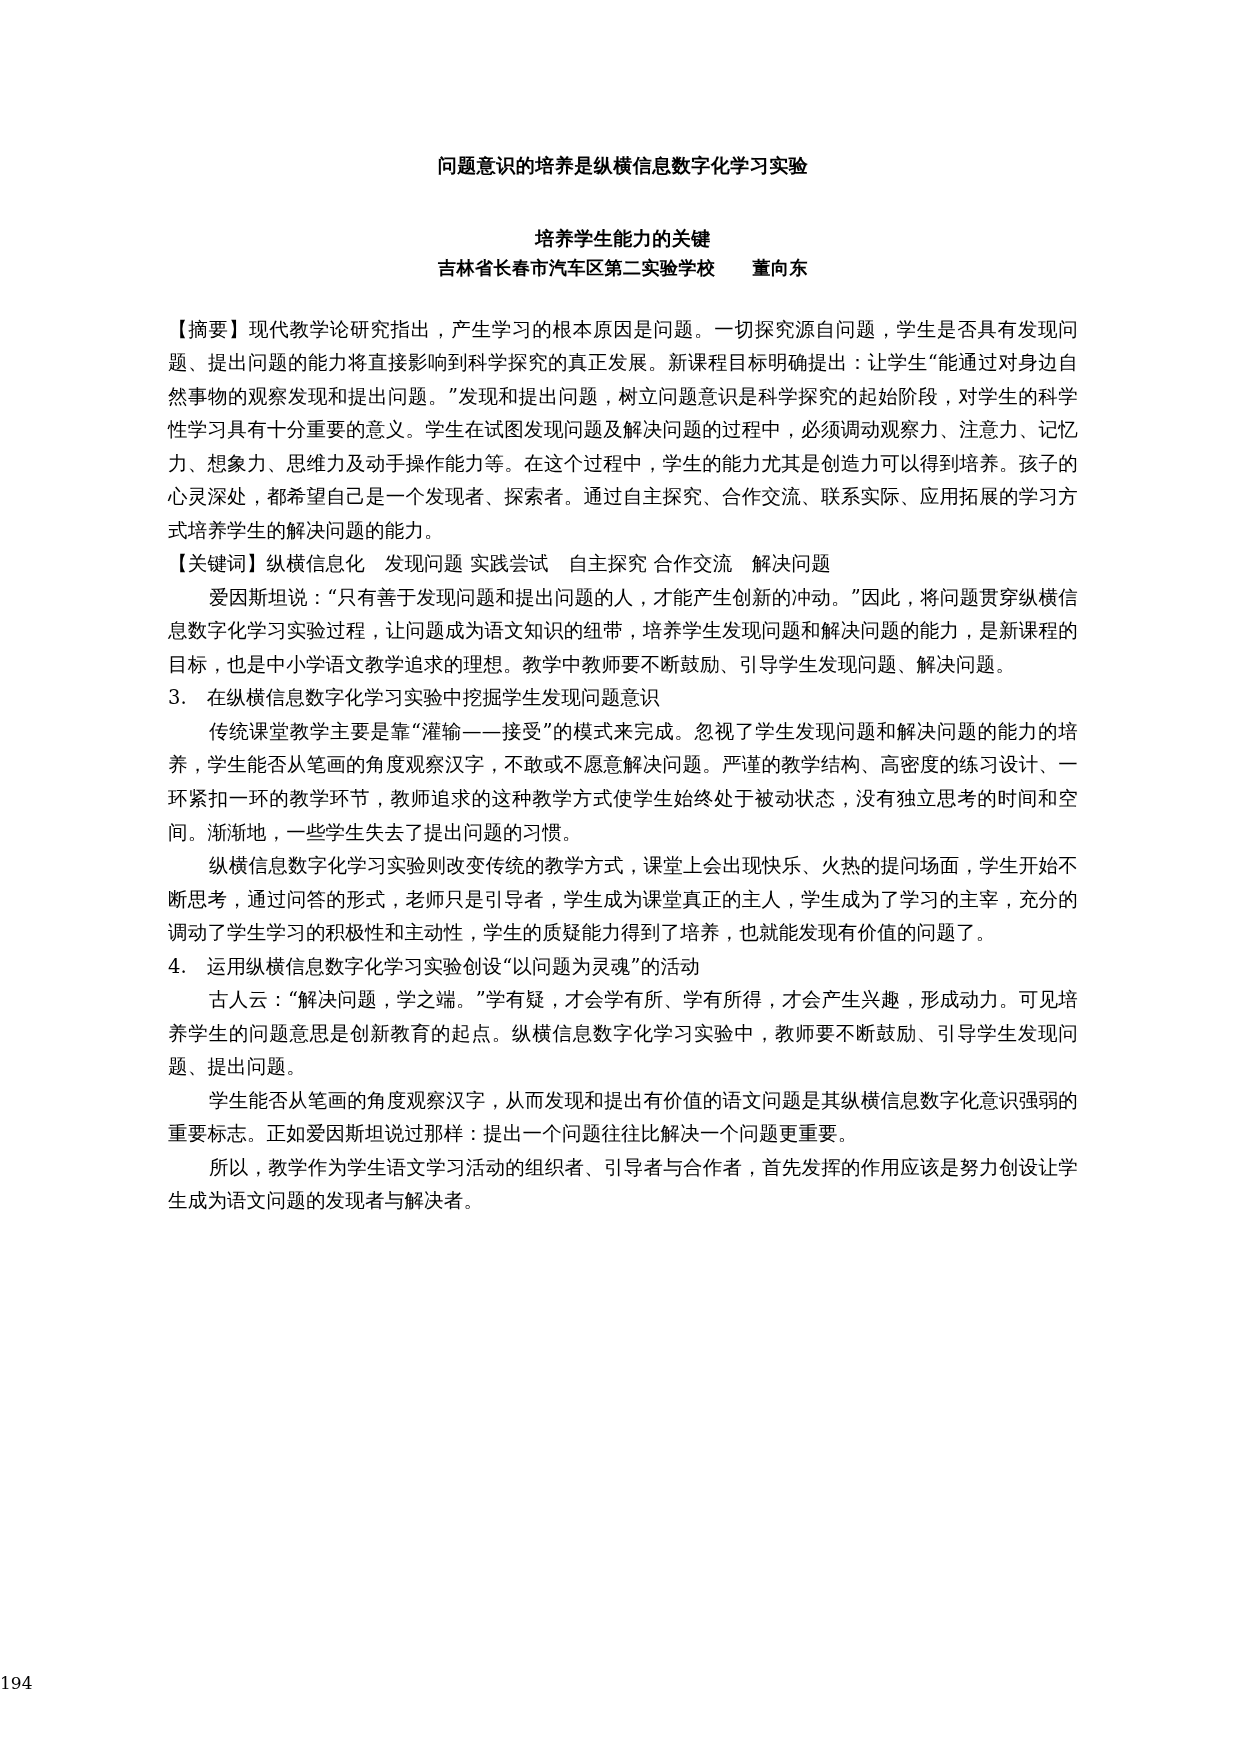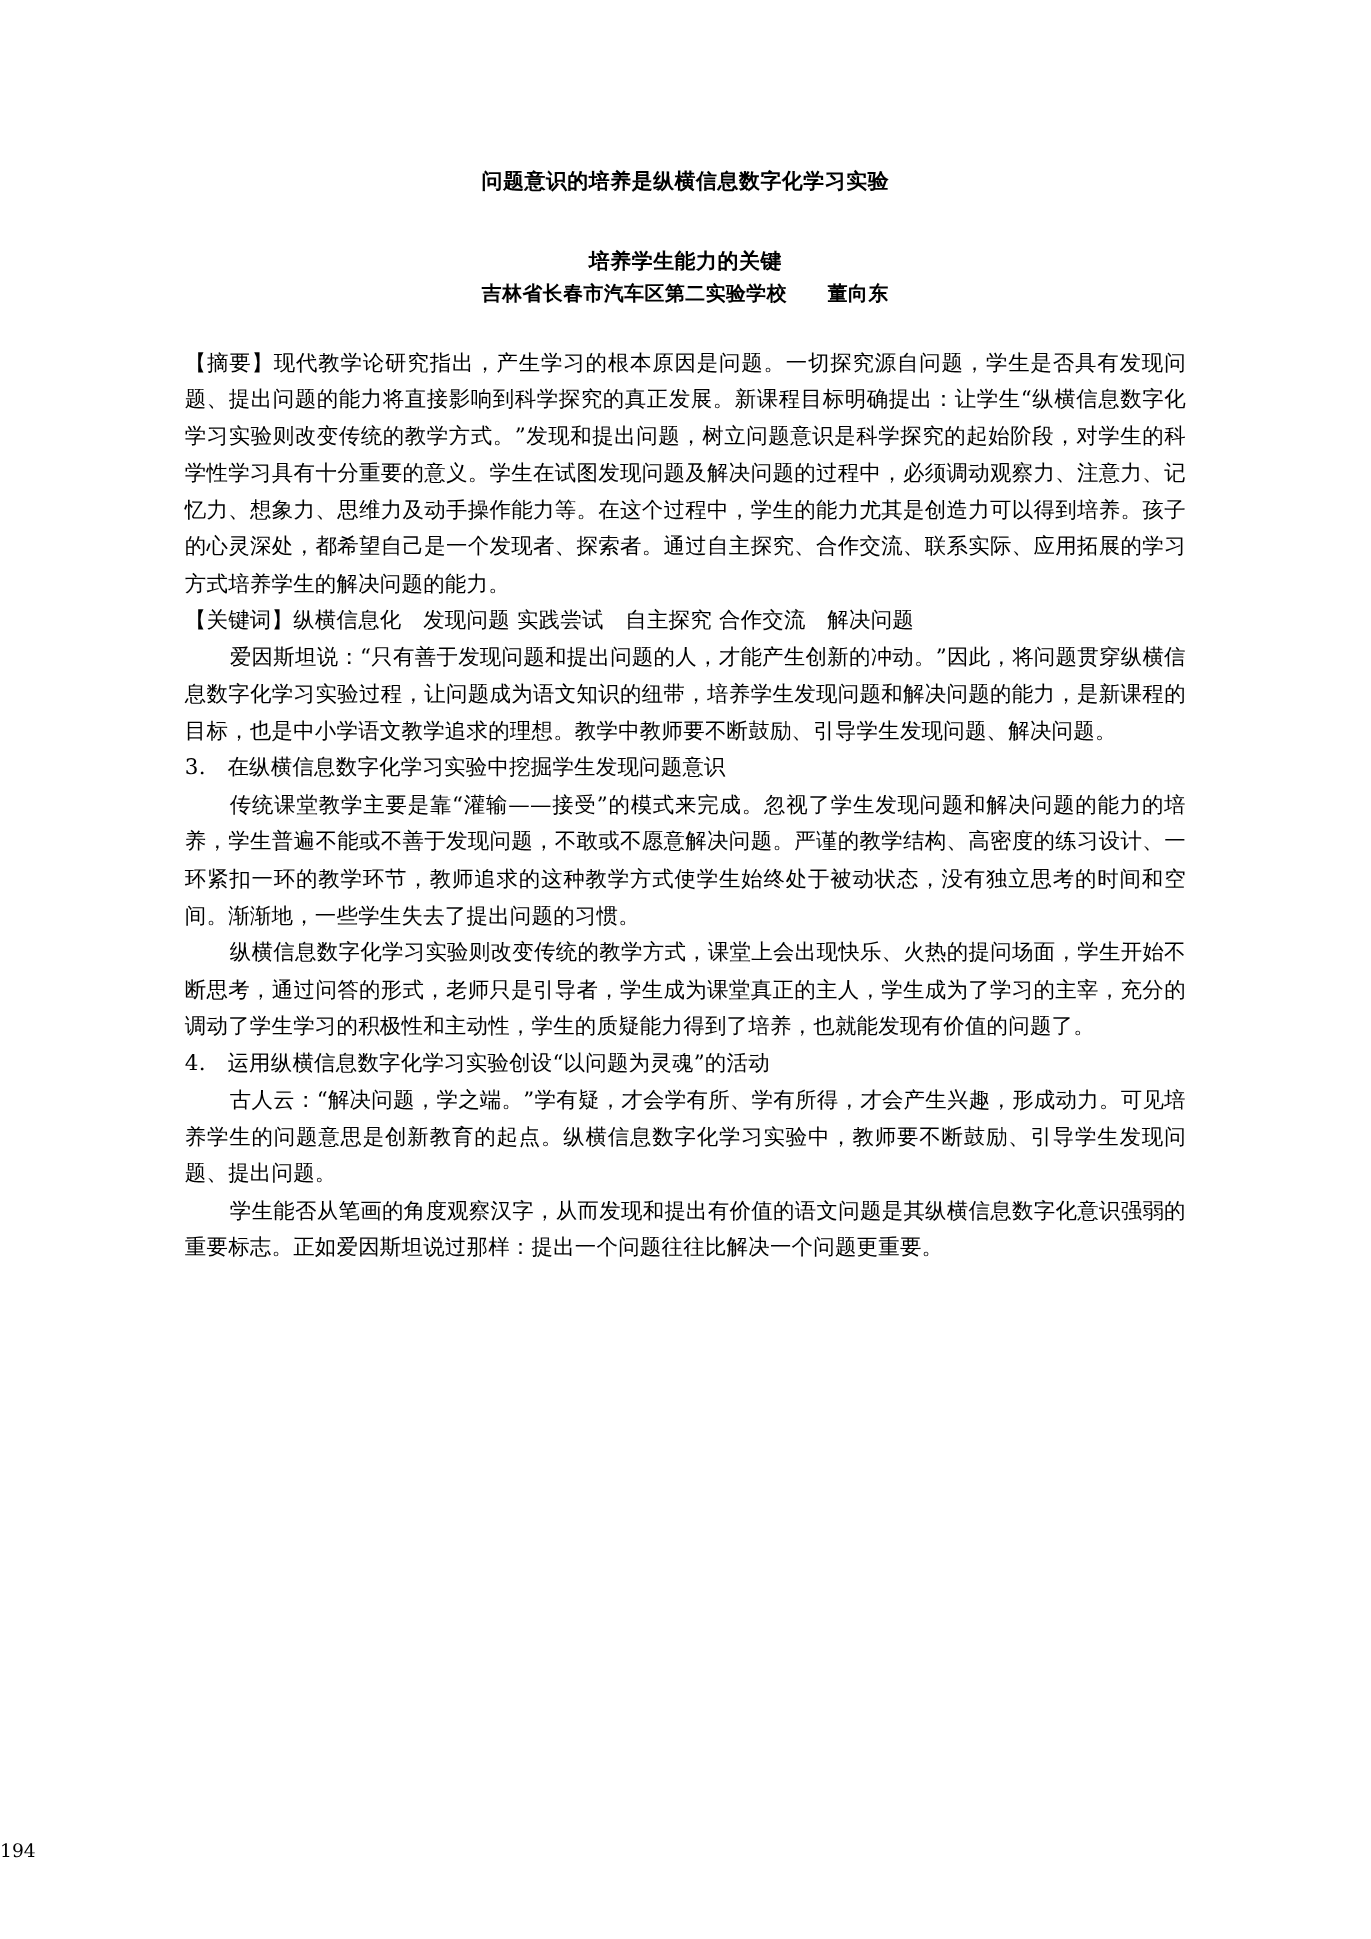--- a/index.html
+++ b/index.html
@@ -81,26 +81,27 @@
 
 <div class="page">
 
   <div class="title-block">
     <div class="doc-title">问题意识的培养是纵横信息数字化学习实验</div>
     <div class="doc-subtitle">培养学生能力的关键</div>
     <div class="doc-author">吉林省长春市汽车区第二实验学校　　董向东</div>
   </div>
 
   <div class="body-block">
-    <p class="noindent">【摘要】现代教学论研究指出，产生学习的根本原因是问题。一切探究源自问题，学生是否具有发现问题、提出问题的能力将直接影响到科学探究的真正发展。新课程目标明确提出：让学生“纵横信息数字化学习实验则改变传统的教学方式。”发现和提出问题，树立问题意识是科学探究的起始阶段，对学生的科学性学习具有十分重要的意义。学生在试图发现问题及解决问题的过程中，必须调动观察力、注意力、记忆力、想象力、思维力及动手操作能力等。在这个过程中，学生的能力尤其是创造力可以得到培养。孩子的心灵深处，都希望自己是一个发现者、探索者。通过自主探究、合作交流、联系实际、应用拓展的学习方式培养学生的解决问题的能力。</p>
+    <p class="noindent">【摘要】现代教学论研究指出，产生学习的根本原因是问题。一切探究源自问题，学生是否具有发现问题、提出问题的能力将直接影响到科学探究的真正发展。新课程目标明确提出：让学生“能通过对身边自然事物的观察发现和提出问题。”发现和提出问题，树立问题意识是科学探究的起始阶段，对学生的科学性学习具有十分重要的意义。学生在试图发现问题及解决问题的过程中，必须调动观察力、注意力、记忆力、想象力、思维力及动手操作能力等。在这个过程中，学生的能力尤其是创造力可以得到培养。孩子的心灵深处，都希望自己是一个发现者、探索者。通过自主探究、合作交流、联系实际、应用拓展的学习方式培养学生的解决问题的能力。</p>
     <p class="noindent">【关键词】纵横信息化　发现问题 实践尝试　自主探究 合作交流　解决问题</p>
     <p class="indent">爱因斯坦说：“只有善于发现问题和提出问题的人，才能产生创新的冲动。”因此，将问题贯穿纵横信息数字化学习实验过程，让问题成为语文知识的纽带，培养学生发现问题和解决问题的能力，是新课程的目标，也是中小学语文教学追求的理想。教学中教师要不断鼓励、引导学生发现问题、解决问题。</p>
     <p class="section-head">3.　在纵横信息数字化学习实验中挖掘学生发现问题意识</p>
-    <p class="indent">传统课堂教学主要是靠“灌输——接受”的模式来完成。忽视了学生发现问题和解决问题的能力的培养，学生普遍不能或不善于发现问题，不敢或不愿意解决问题。严谨的教学结构、高密度的练习设计、一环紧扣一环的教学环节，教师追求的这种教学方式使学生始终处于被动状态，没有独立思考的时间和空间。渐渐地，一些学生失去了提出问题的习惯。</p>
+    <p class="indent">传统课堂教学主要是靠“灌输——接受”的模式来完成。忽视了学生发现问题和解决问题的能力的培养，学生能否从笔画的角度观察汉字，不敢或不愿意解决问题。严谨的教学结构、高密度的练习设计、一环紧扣一环的教学环节，教师追求的这种教学方式使学生始终处于被动状态，没有独立思考的时间和空间。渐渐地，一些学生失去了提出问题的习惯。</p>
     <p class="indent">纵横信息数字化学习实验则改变传统的教学方式，课堂上会出现快乐、火热的提问场面，学生开始不断思考，通过问答的形式，老师只是引导者，学生成为课堂真正的主人，学生成为了学习的主宰，充分的调动了学生学习的积极性和主动性，学生的质疑能力得到了培养，也就能发现有价值的问题了。</p>
     <p class="section-head">4.　运用纵横信息数字化学习实验创设“以问题为灵魂”的活动</p>
     <p class="indent">古人云：“解决问题，学之端。”学有疑，才会学有所、学有所得，才会产生兴趣，形成动力。可见培养学生的问题意思是创新教育的起点。纵横信息数字化学习实验中，教师要不断鼓励、引导学生发现问题、提出问题。</p>
     <p class="indent">学生能否从笔画的角度观察汉字，从而发现和提出有价值的语文问题是其纵横信息数字化意识强弱的重要标志。正如爱因斯坦说过那样：提出一个问题往往比解决一个问题更重要。</p>
+    <p class="indent">所以，教学作为学生语文学习活动的组织者、引导者与合作者，首先发挥的作用应该是努力创设让学生成为语文问题的发现者与解决者。</p>
   </div>
 
   <div class="page-number">194</div>
 
 </div>
 
 </body></html>

